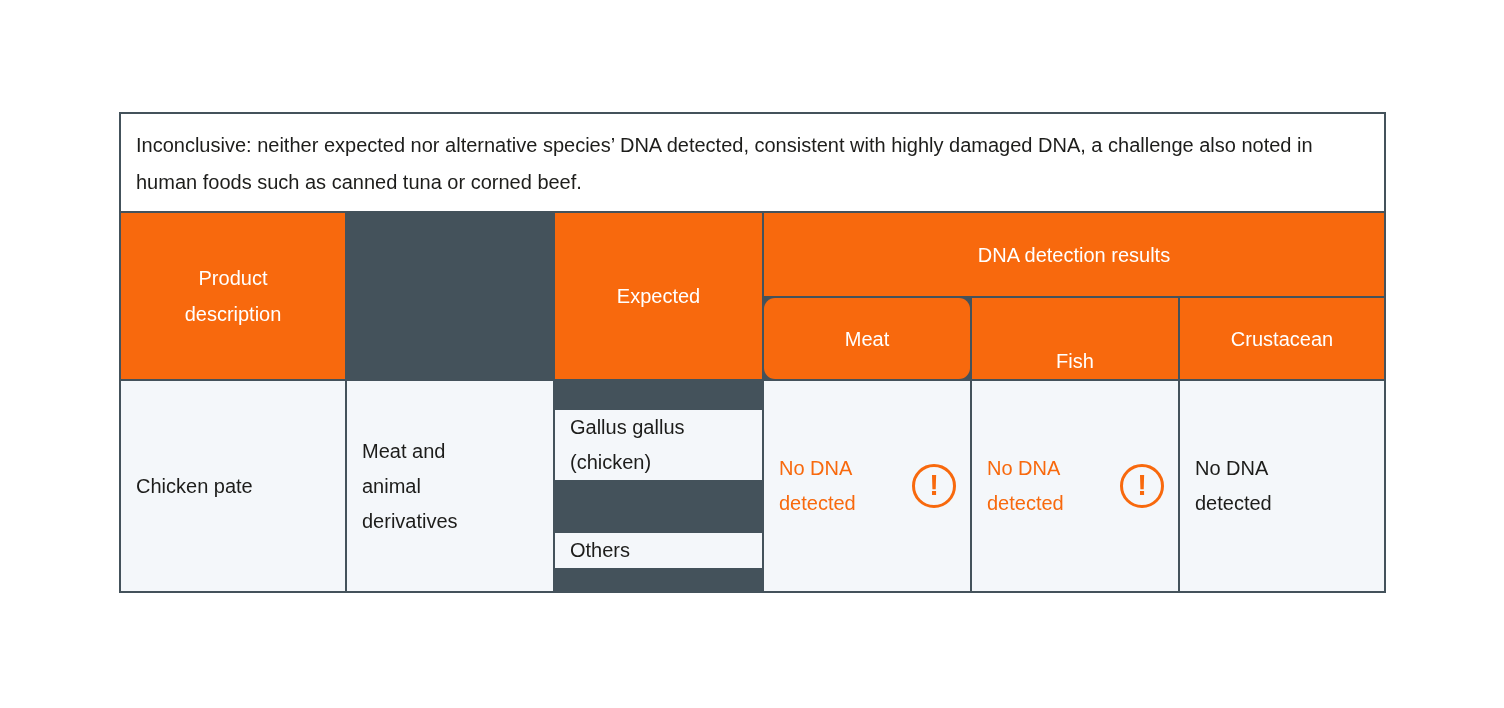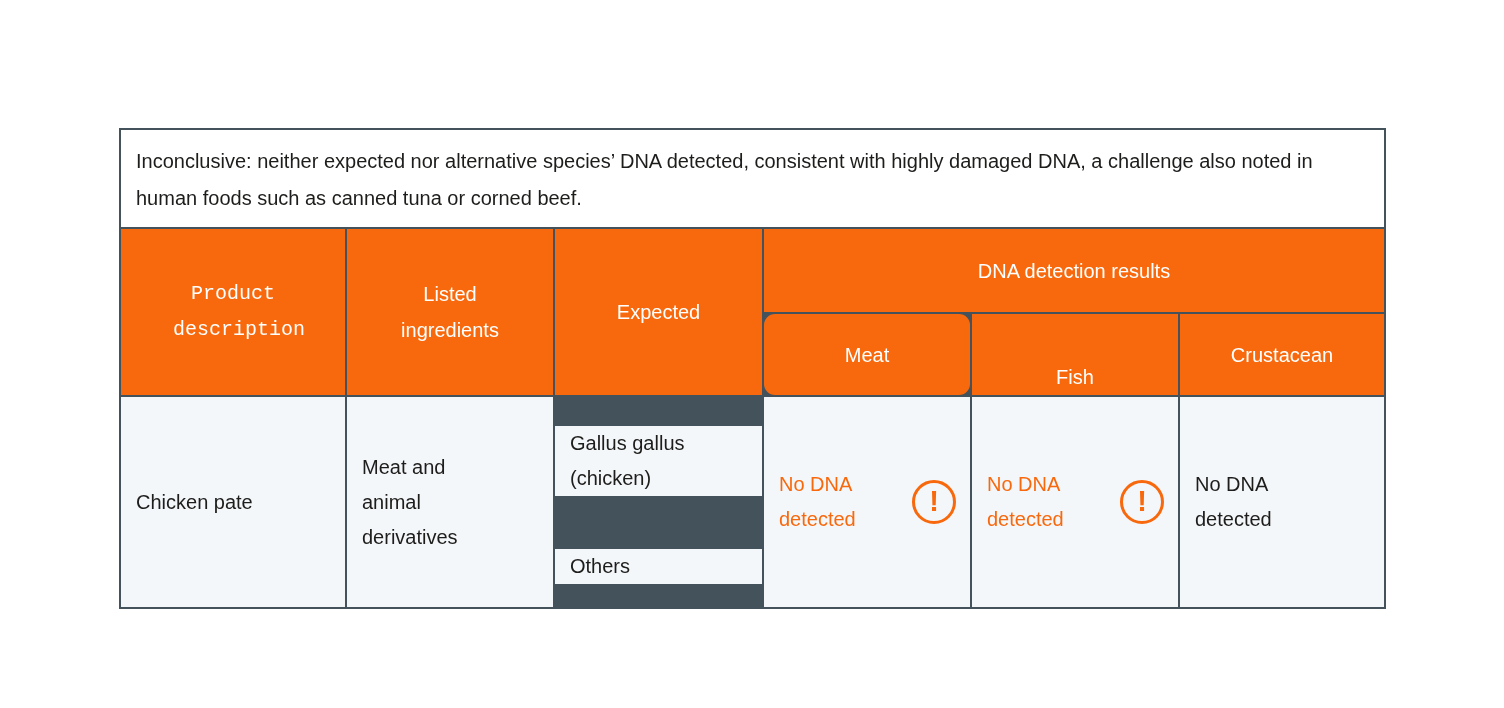--- a/index.html
+++ b/index.html
@@ -17,21 +17,21 @@
     width: 1504px;
     height: 708px;
     position: relative;
     overflow: hidden;
     background: var(--color-page_bg, #fff);
     color: var(--color-text_dark, #1D1D1B);
   }
   .panel {
     position: absolute;
     left: 119px;
-    top: 128px;
+    top: 112px;
     width: 1378px;
   }
   .note-box {
     width: 1267px;
     height: 99px;
     background: #fff;
     border: 2px solid var(--color-border, #44525B);
     border-bottom: none;
     padding: 13px 16px 0 15px;
     font-size: 20px;
@@ -109,25 +109,22 @@
 <body>
 
 <div class="panel">
 
   <div class="note-box">
     <span>Inconclusive: neither expected nor alternative species’ DNA detected, consistent with highly damaged DNA, a challenge also noted in human foods such as canned tuna or corned beef.</span>
   </div>
 
   <div class="grid">
 
-    <div class="hcell rowspan2" style="grid-column:1;font-family:Liberation Mono, monospace;">
+    <div class="hcell rowspan2" style="grid-column:1;">
       <span class="wrap" style="width:120px;">Product description</span>
-    </div>
-    <div class="hcell rowspan2" style="grid-column:2;">
-      <span class="wrap" style="width:120px;">Listed ingredients</span>
     </div>
     <div class="hcell rowspan2" style="grid-column:3;">
       <span>Expected</span>
     </div>
     <div class="hcell colspan3" style="grid-row:1;">
       <span>DNA detection results</span>
     </div>
     <div class="hcell" style="grid-column:4; grid-row:2;border-radius:11px;">
       <span>Meat</span>
     </div>

